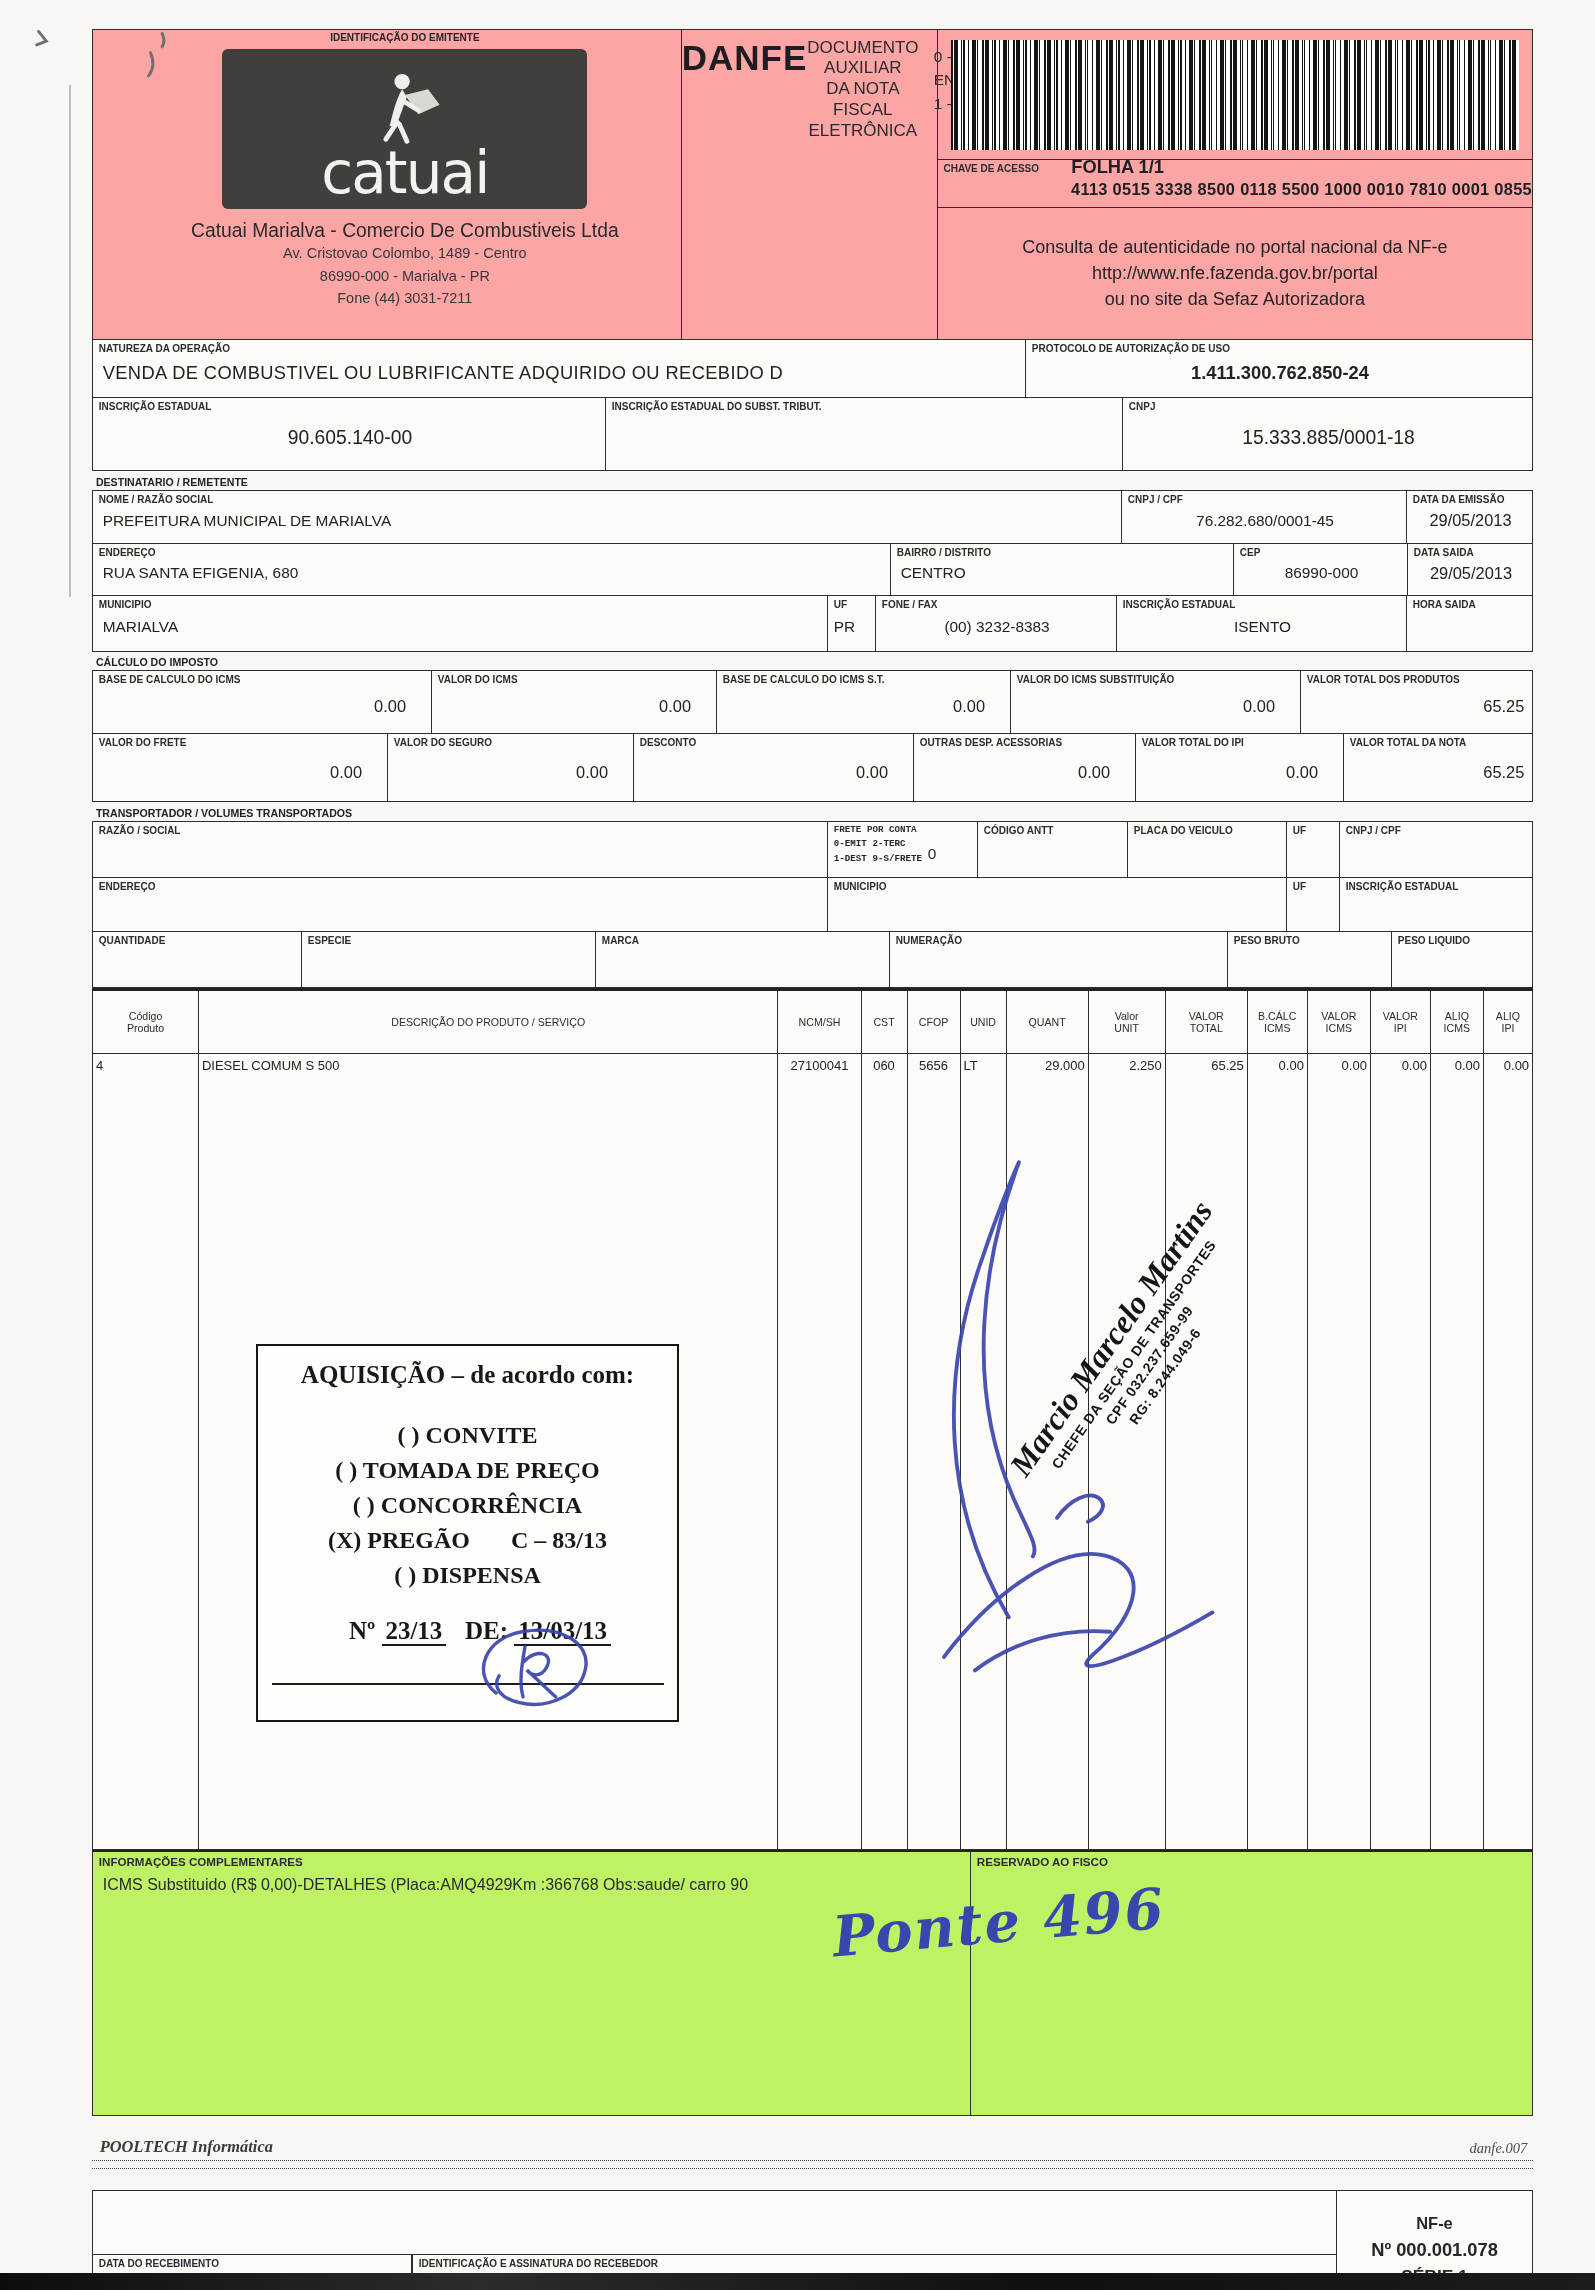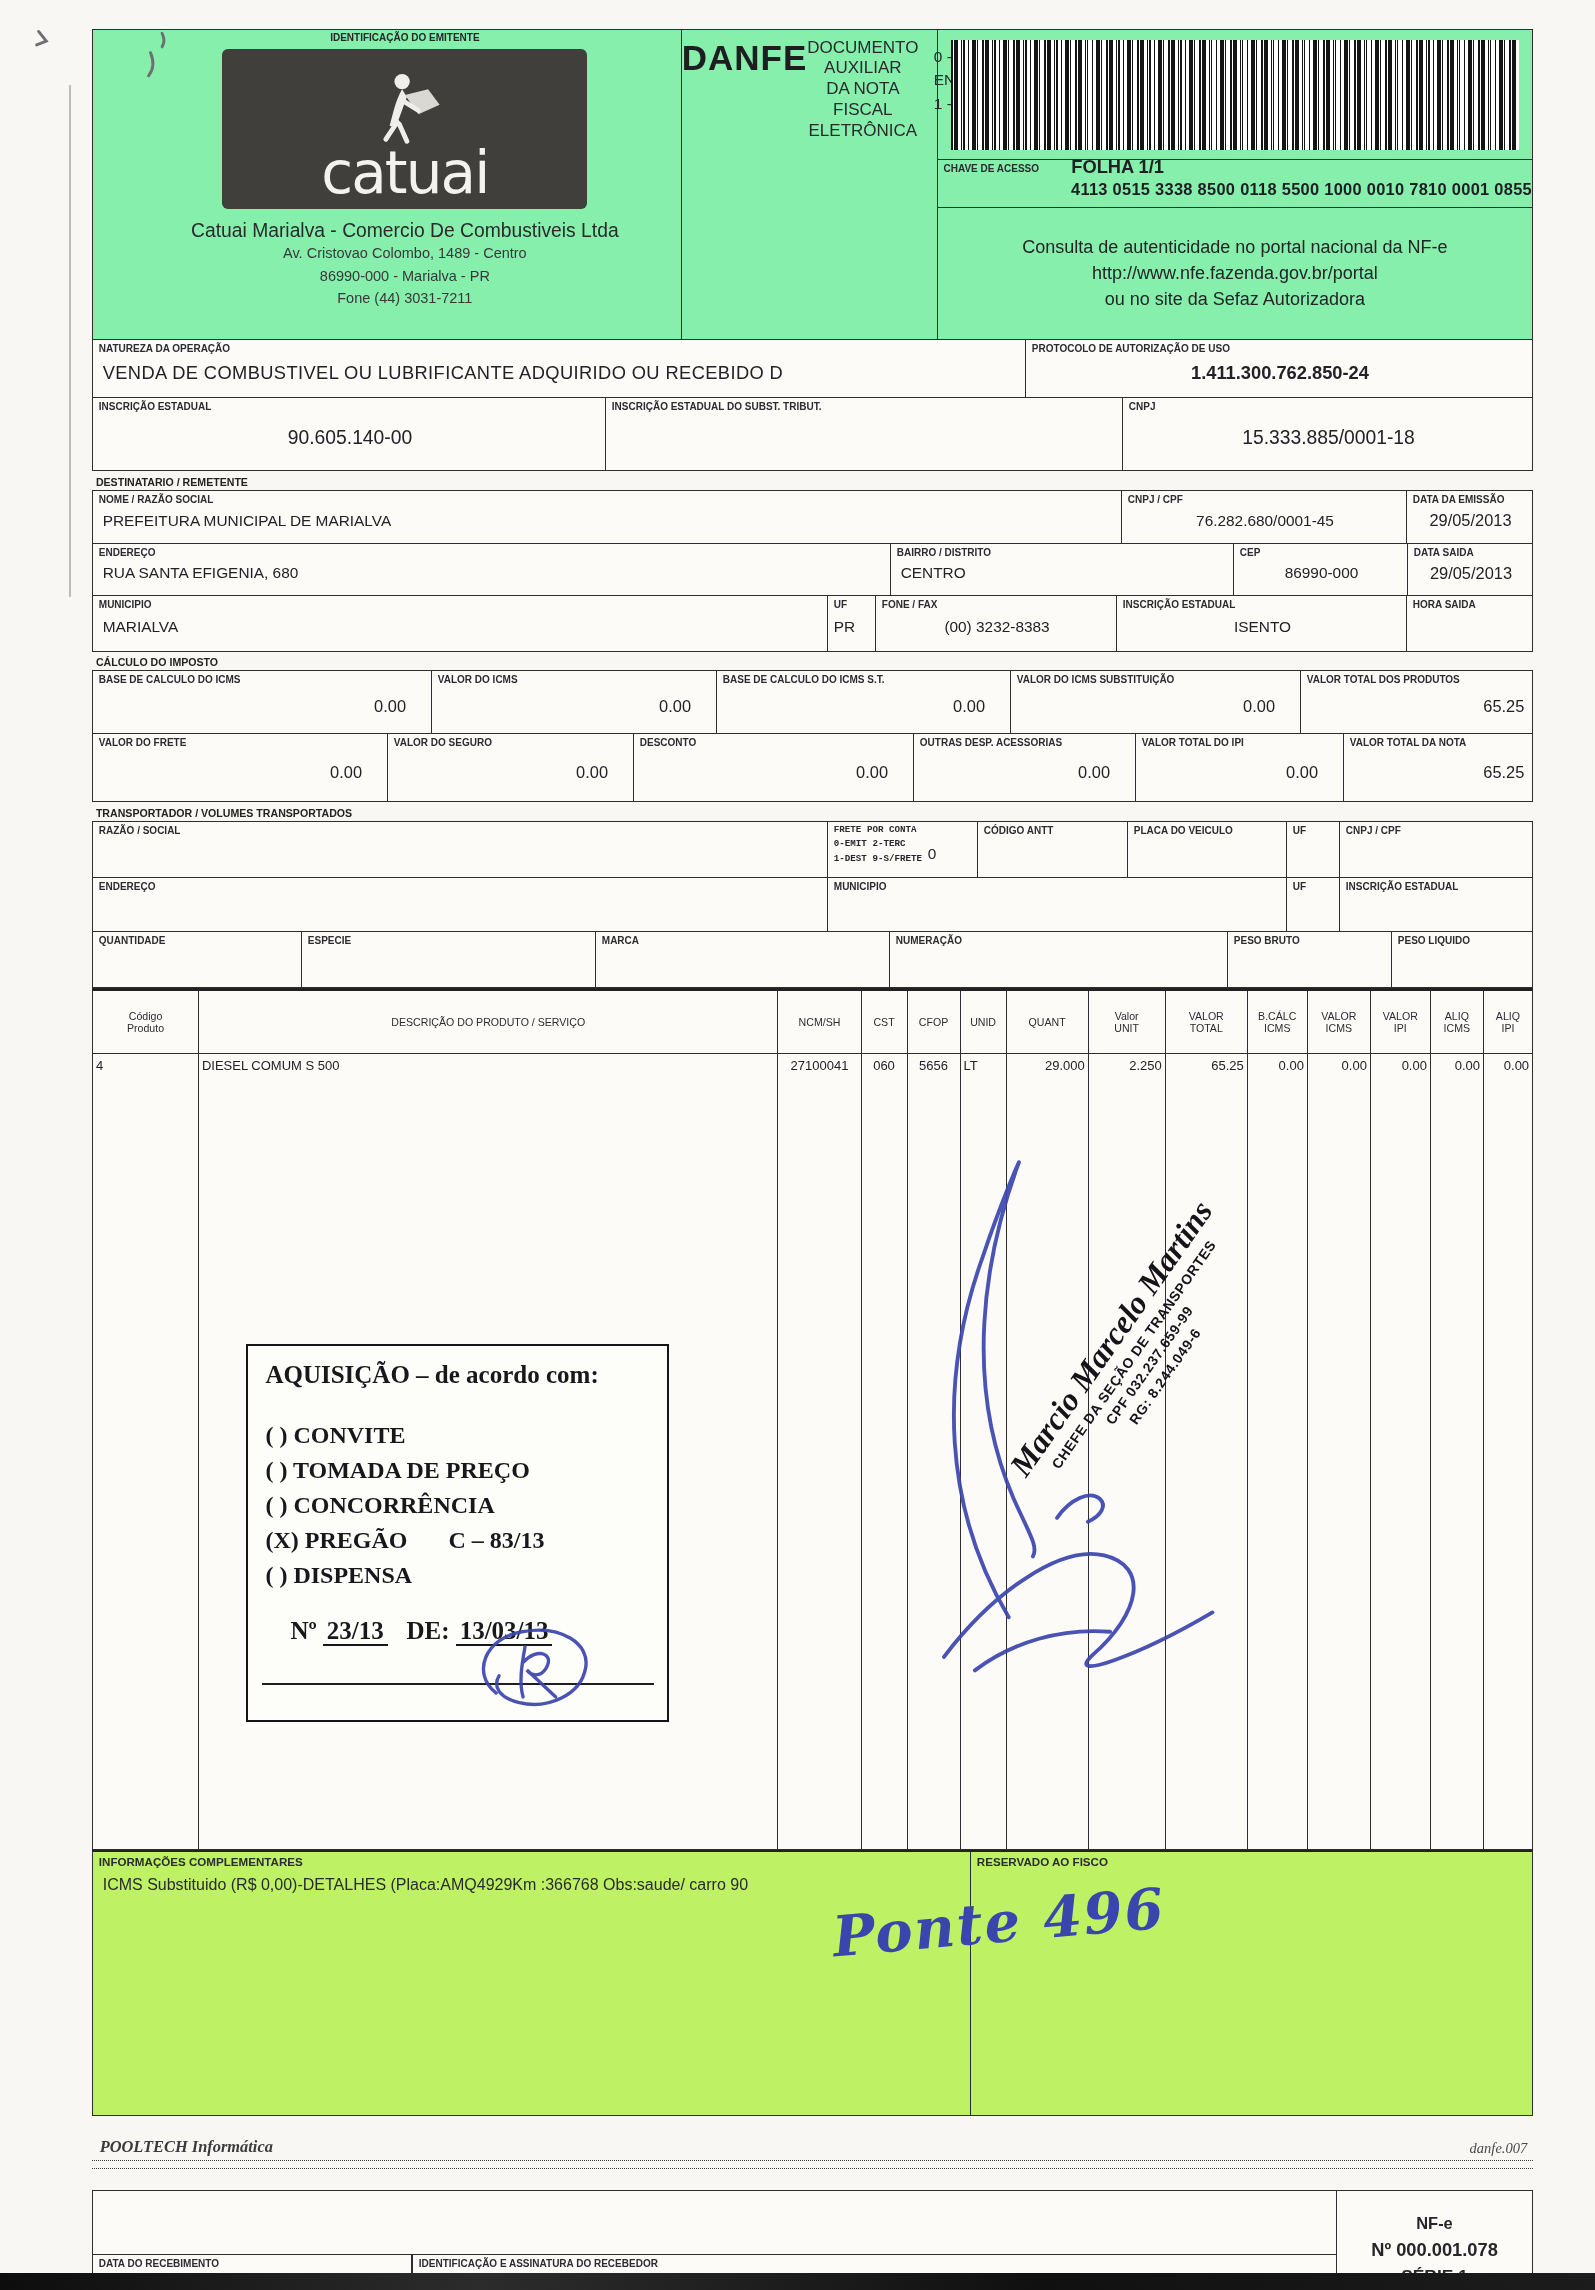--- a/index.html
+++ b/index.html
@@ -16,21 +16,21 @@
   .lbl{font-size:10px;font-weight:700;line-height:1.15;padding:2.9px 3.9px 0 5.8px;color:#2b2b30;white-space:nowrap;overflow:hidden;}
   .val{flex:1;display:flex;align-items:center;font-size:15.4px;padding:0 7.7px 5.8px 9.7px;color:#222226;}
   .vc{justify-content:center;}
   .vr{justify-content:flex-end;padding-right:25px;}
   .vl{justify-content:flex-start;}
   .num{font-size:16.4px;}
   .big{font-size:19.3px;}
   .seclbl{font-size:10.6px;font-weight:700;padding:4.8px 1.9px 1.9px 3.9px;color:#222;}
 
   
-  .hdr{display:flex;border:1.9px solid var(--ln);box-sizing:border-box;height:311px;background:#86efac;padding-left:36px;}
+  .hdr{display:flex;border:1.9px solid var(--ln);box-sizing:border-box;height:311px;background:#fca5a5;padding-left:36px;}
   .hcol{box-sizing:border-box;}
   .hcol + .hcol{border-left:1.9px solid var(--ln);}
   .emit{width:570px;display:flex;flex-direction:column;align-items:center;}
   .emit-lbl{font-size:10px;font-weight:700;margin-top:1.9px;}
   .logo{width:365px;height:160px;background:#413f3b;border-radius:5.8px;margin-top:5.8px;display:flex;flex-direction:column;align-items:center;justify-content:flex-end;padding-bottom:9.7px;box-sizing:border-box;}
   .logo-word{color:#f3f2ee;font-weight:400;font-size:58px;letter-spacing:-1.9px;line-height:.9;font-family:"DejaVu Sans",sans-serif;position:relative;}
   .emit-name{font-size:19.3px;margin-top:11.6px;color:#2a2a2e;}
   .emit-ad{font-size:14.5px;line-height:1.55;color:#38383c;text-align:center;}
   .danfe{width:256px;display:flex;flex-direction:row;align-items:flex-start;padding-top:7.7px;}
   .danfe-title{font-size:35px;font-weight:700;letter-spacing:1px;color:#1e1e22;}
@@ -70,22 +70,22 @@
   .canhoto{display:flex;border:1.9px solid var(--ln);height:120px;margin-top:21px;background:#fcfbf8;box-sizing:border-box;}
   .can-left{flex:1;display:flex;flex-direction:column;}
   .can-top{flex:1;border-bottom:1.9px solid var(--ln);}
   .can-bot{height:54px;display:flex;}
   .can-data{width:319px;border-right:1.9px solid var(--ln);}
   .can-ident{flex:1;}
   .can-nfe{width:195px;border-left:1.9px solid var(--ln);display:flex;flex-direction:column;align-items:center;justify-content:center;line-height:1.5;}
   .nfe1{font-size:16.4px;font-weight:700;} .nfe2{font-size:18.3px;font-weight:700;} .nfe3{font-size:17.4px;font-weight:700;}
 
   
-  .aq-box{position:absolute;left:246px;top:1344px;width:423px;height:378px;border:2.9px solid #151518;background:rgba(253,253,250,.98);
-          font-family:"Liberation Serif",serif;font-weight:700;color:#17171c;padding:15.4px 17.4px;box-sizing:border-box;}
+  .aq-box{position:absolute;left:256px;top:1344px;width:423px;height:378px;border:2.9px solid #151518;background:rgba(253,253,250,.98);
+          font-family:"Liberation Serif",serif;font-weight:700;color:#17171c;padding:15.4px 17.4px;box-sizing:border-box;text-align:center;}
   .aq-title{font-size:25px;}
   .aq-items{margin-top:29px;font-size:24px;line-height:1.45;}
   .aq-extra{margin-left:41px;}
   .aq-num{margin-top:25px;font-size:25px;padding-left:25px;}
   .aq-u{border-bottom:2.9px solid #17171c;padding:0 3.9px;}
   .aq-line{position:absolute;left:13.5px;right:13.5px;bottom:35px;height:1.9px;background:#1d1d22;}
 
   .stamp{position:absolute;left:903px;top:1308px;width:463px;transform:rotate(-55deg);text-align:center;color:#141419;}
   .stamp-nome{font-family:"Liberation Serif",serif;font-style:italic;font-weight:700;font-size:32px;white-space:nowrap;}
   .stamp-sub{font-size:14px;font-weight:700;letter-spacing:0.6px;line-height:1.35;white-space:nowrap;}

